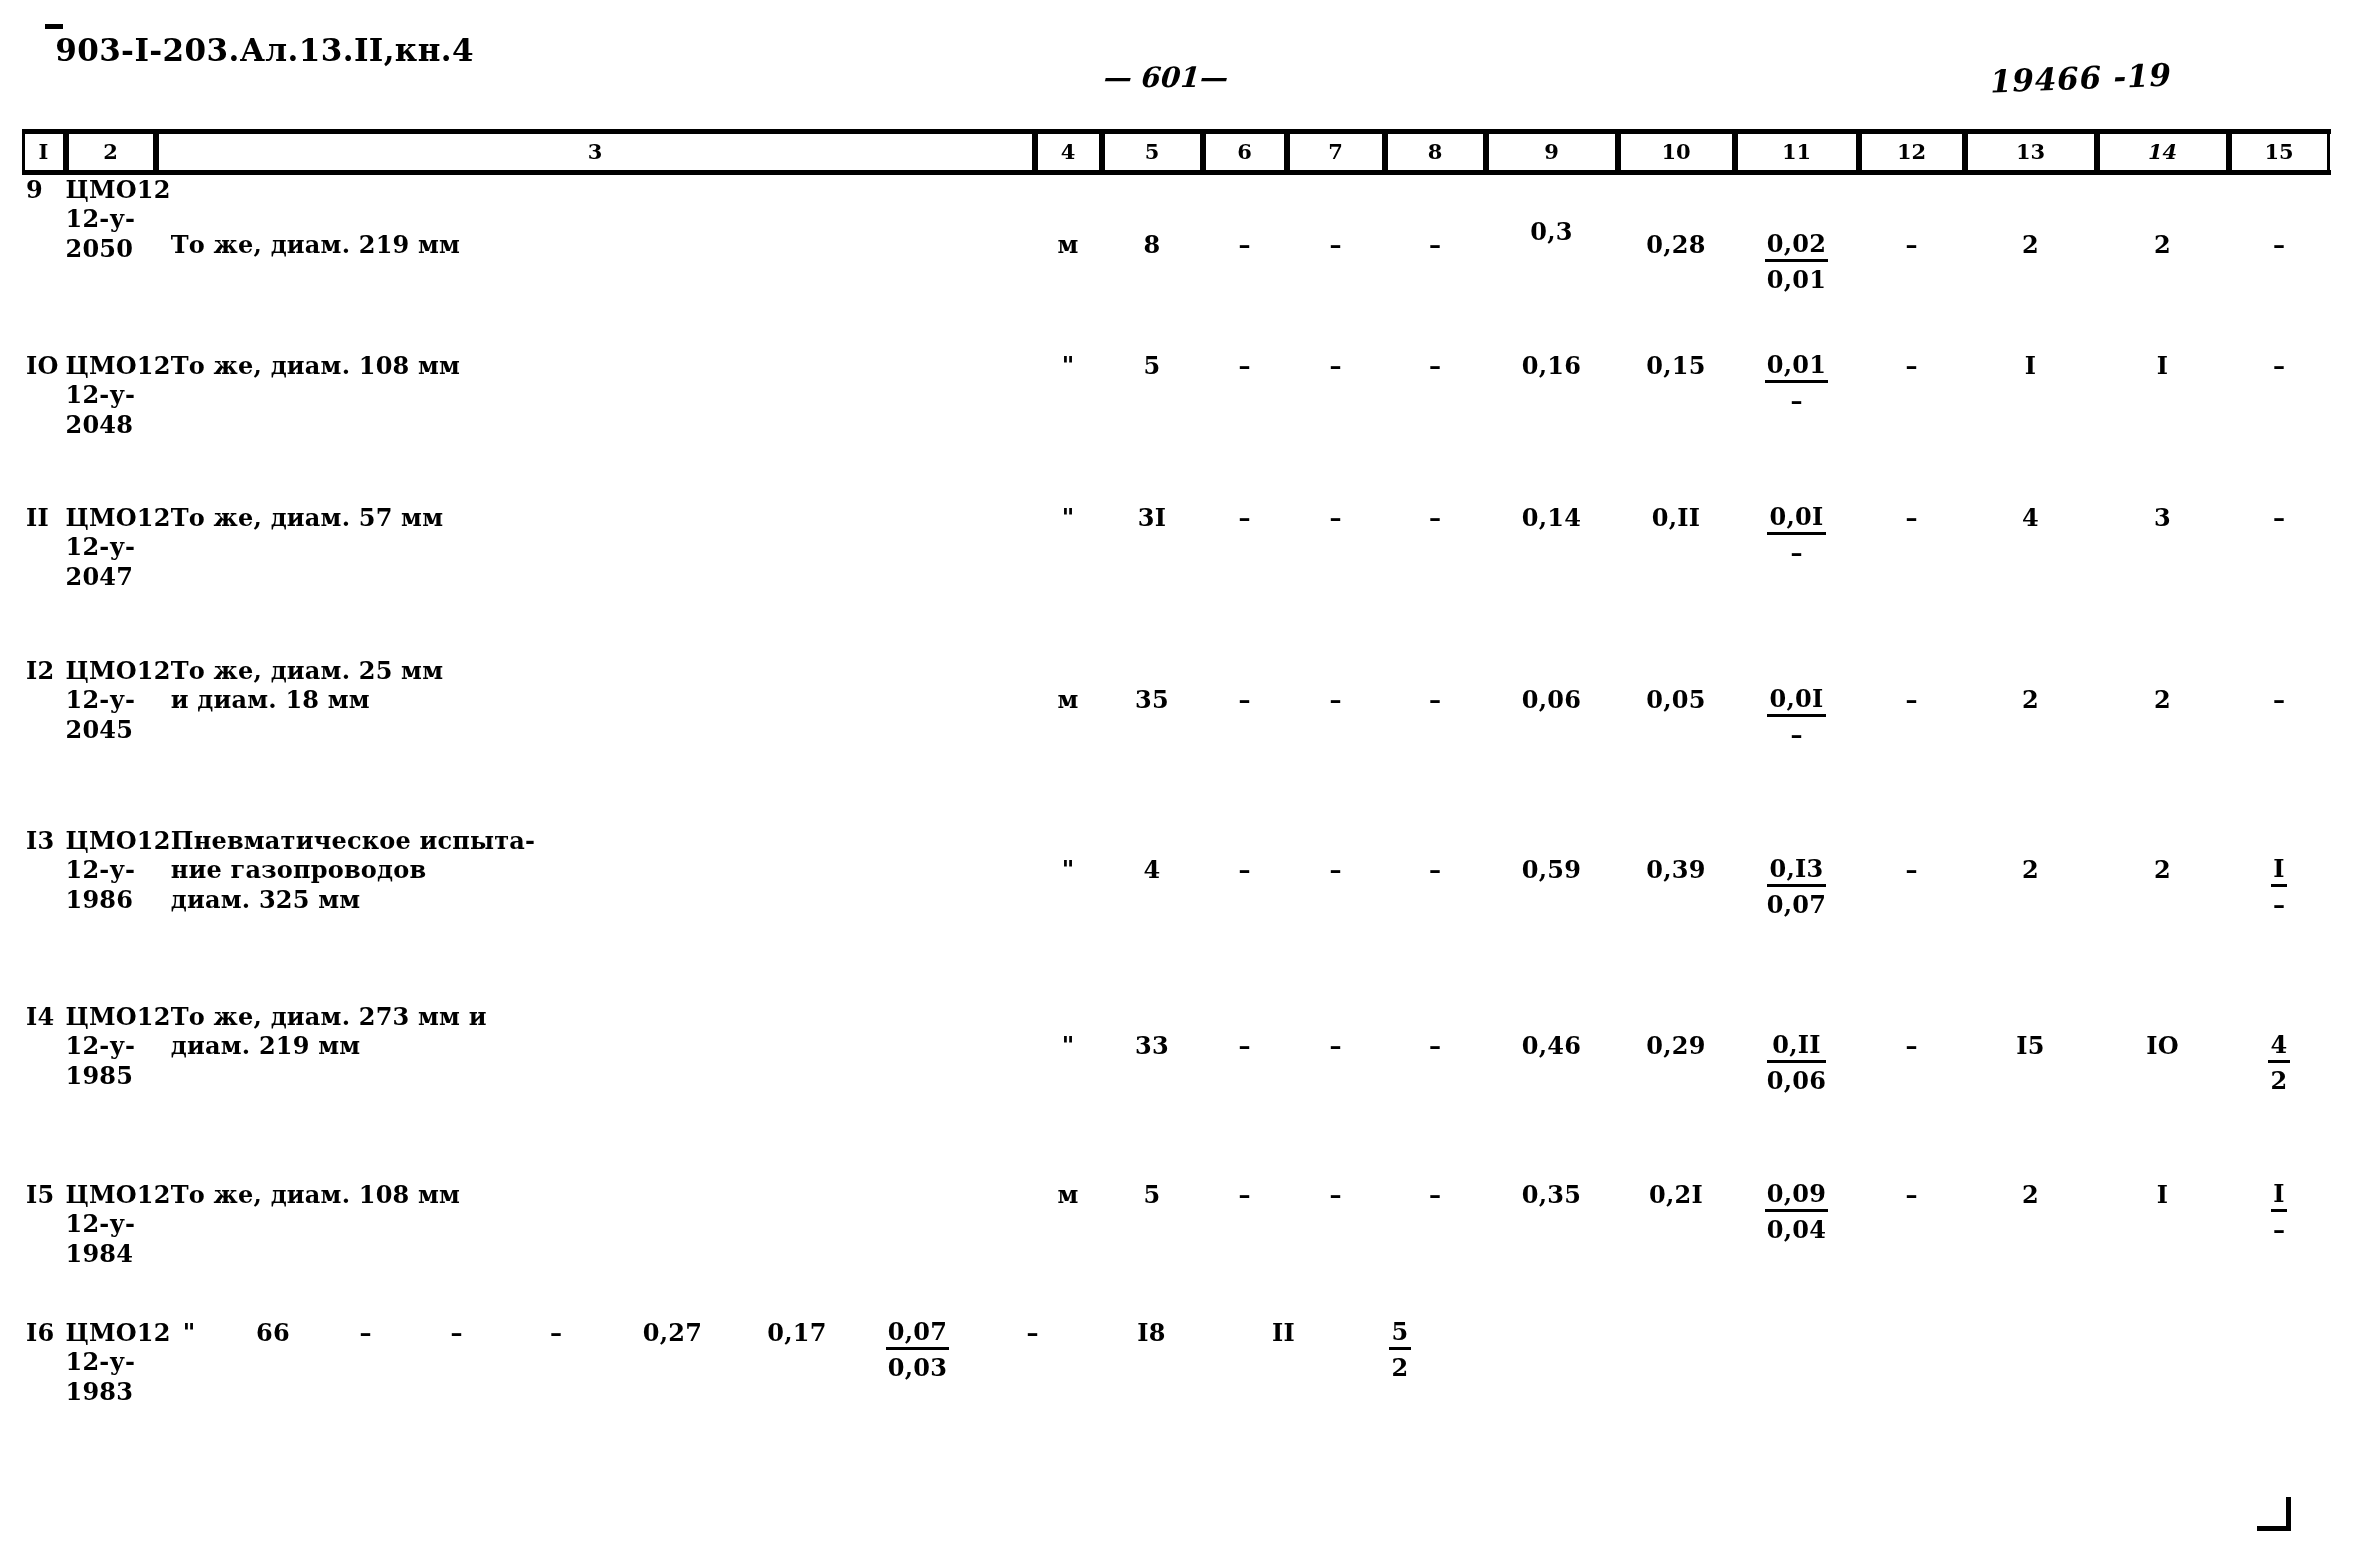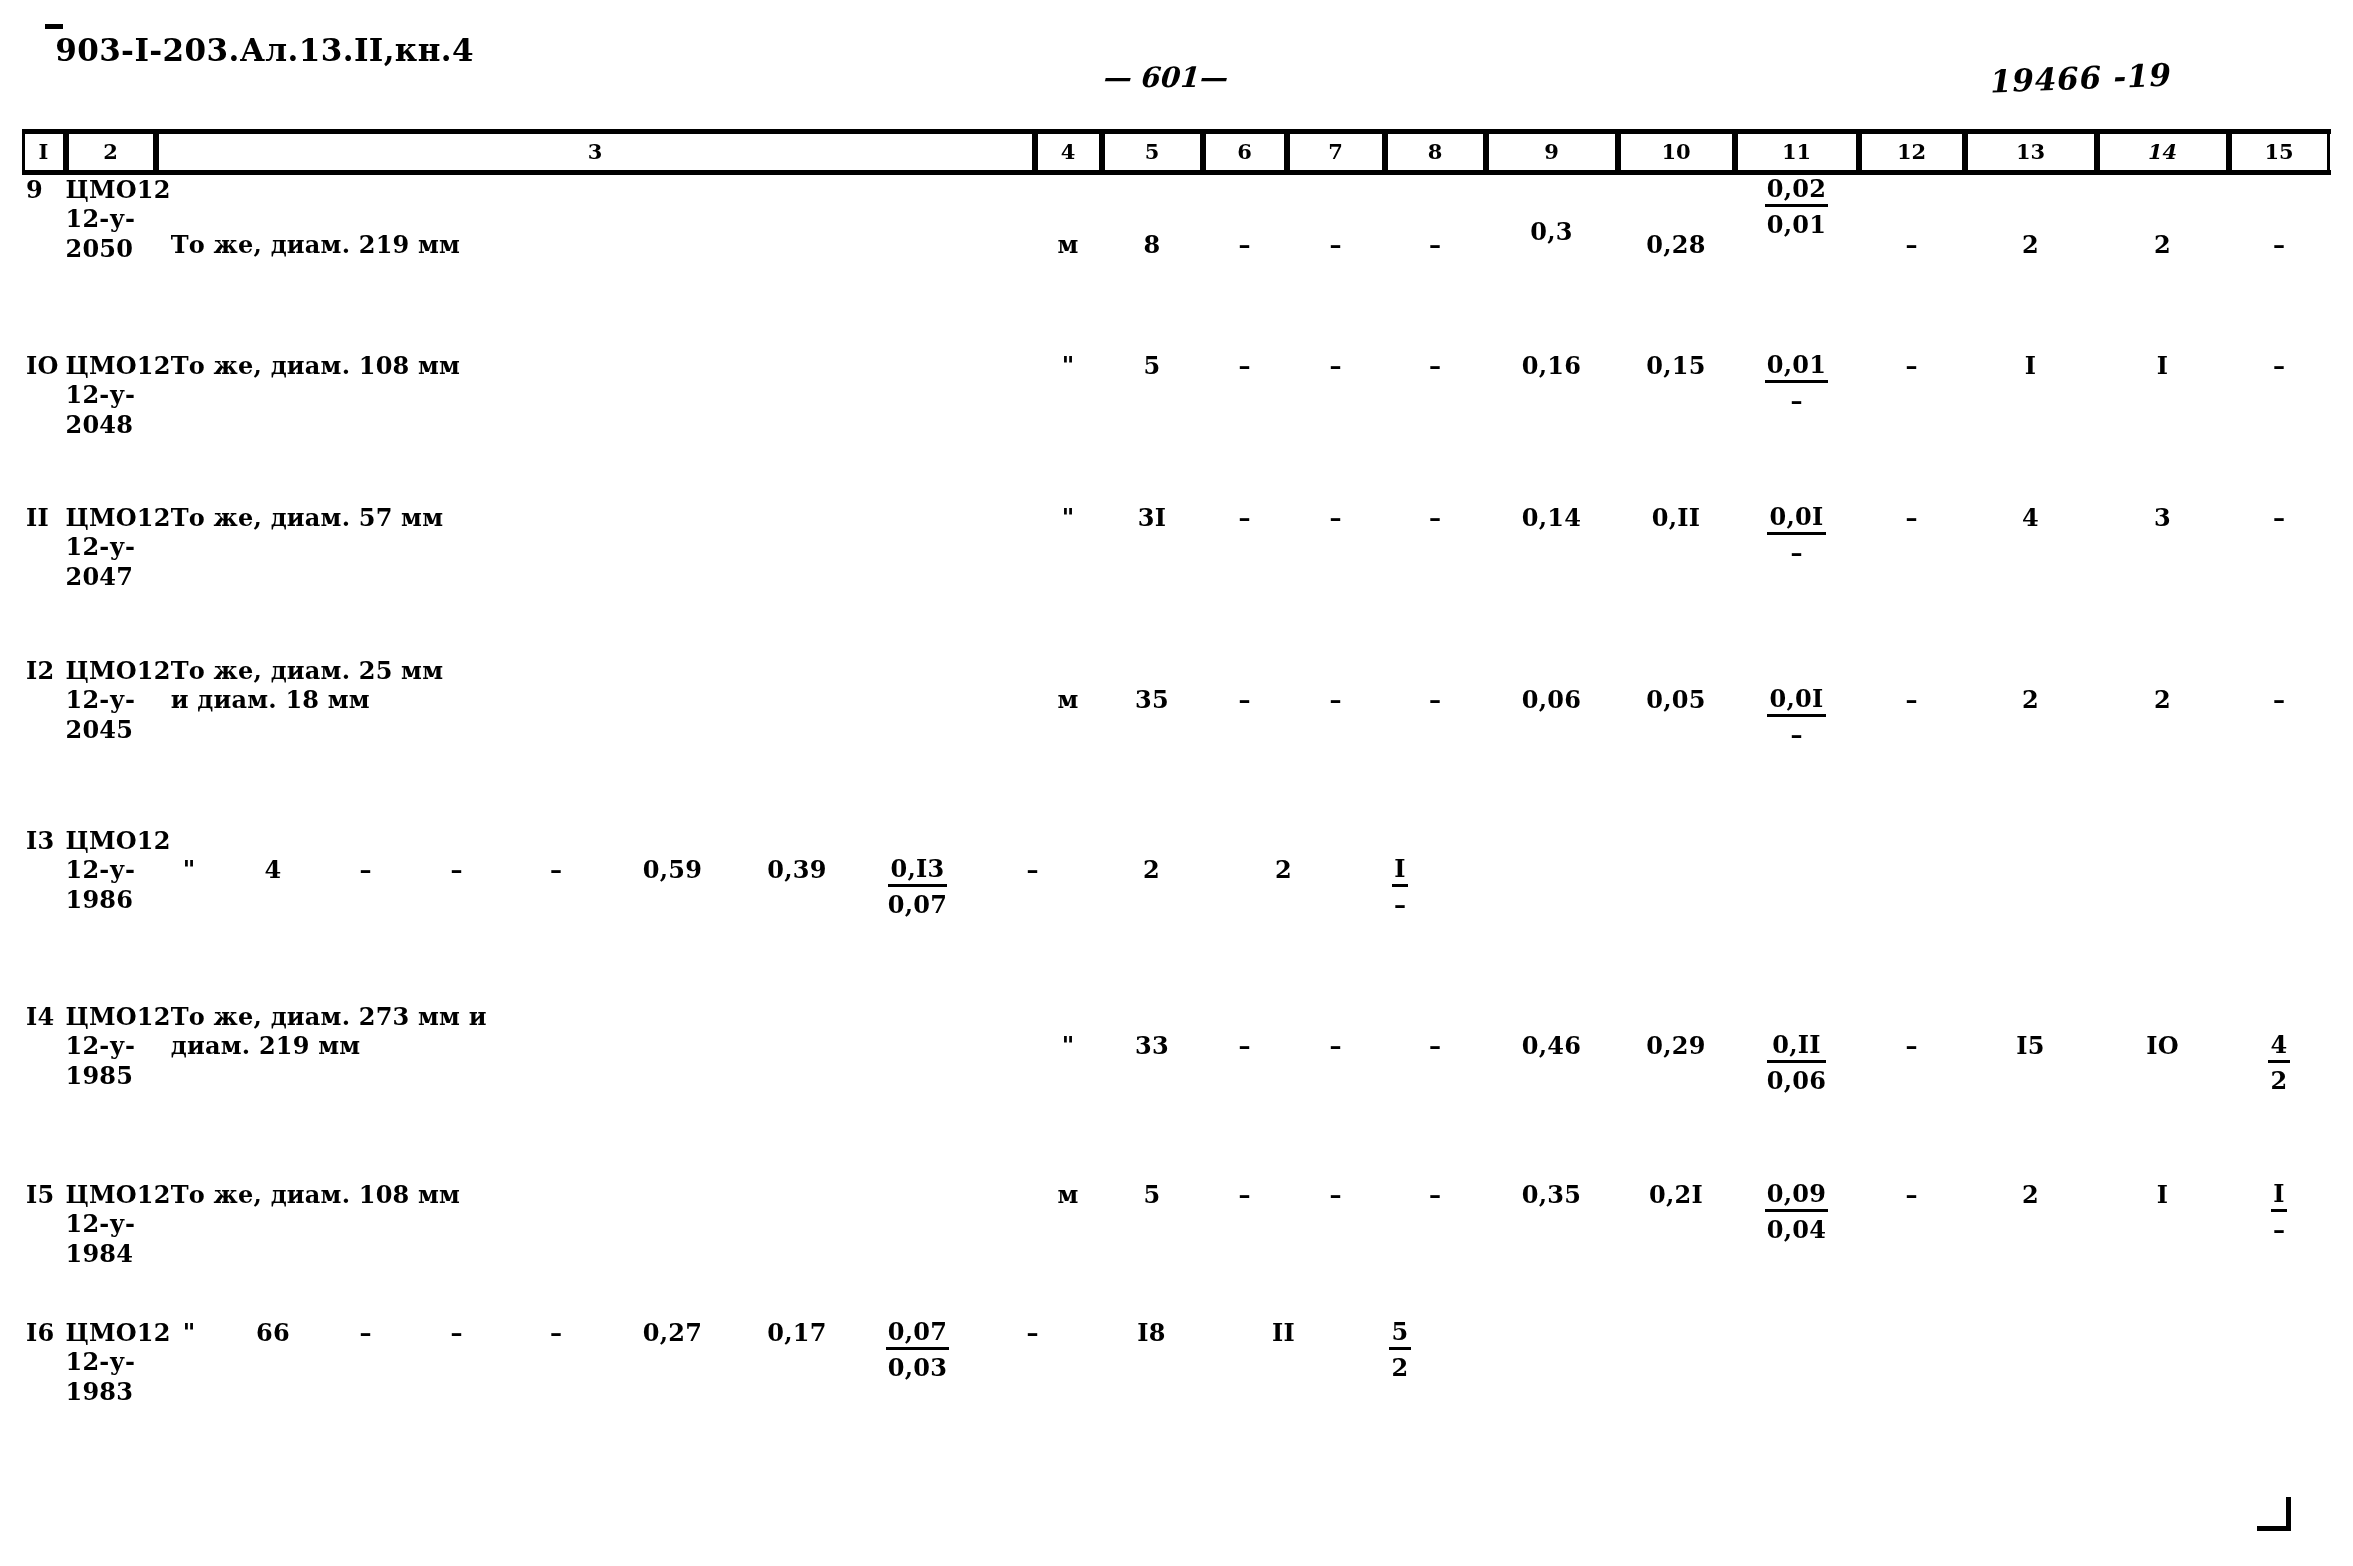--- a/index.html
+++ b/index.html
@@ -180,21 +180,21 @@
 12-у-
 2050</div>
       <div class="cell c-desc" style="width: 879px;;padding-top:55px">То же, диам. 219 мм</div>
       <div class="cell c-unit" style="width: 67px;;padding-top:55px">м</div>
       <div class="cell c-val" style="width: 101px;;padding-top:55px">8</div>
       <div class="cell c-val" style="width: 84px;;padding-top:55px">–</div>
       <div class="cell c-val" style="width: 98px;;padding-top:55px">–</div>
       <div class="cell c-val" style="width: 101px;;padding-top:55px">–</div>
       <div class="cell c-val" style="width: 132px;;padding-top:42px">0,3</div>
       <div class="cell c-val" style="width: 117px;;padding-top:55px">0,28</div>
-      <div class="cell c-val" style="width: 124px; "><span class="frac"><span class="top">0,02</span><span class="bot">0,01</span></span></div>
+      <div class="cell c-val" style="width: 124px; padding-top: 55px;"><span class="frac"><span class="top">0,02</span><span class="bot">0,01</span></span></div>
       <div class="cell c-val" style="width: 106px;;padding-top:55px">–</div>
       <div class="cell c-val" style="width: 132px;;padding-top:55px">2</div>
       <div class="cell c-val" style="width: 132px;;padding-top:55px">2</div>
       <div class="cell c-val" style="width: 101px; padding-top: 55px;"><span>–</span></div>
     </div>
     <div class="row" style="height: 152px;">
       <div class="cell c-num" style="width: 44px;;padding-top:0px">IO</div>
       <div class="cell c-code" style="width: 90px;;padding-top:0px">ЦМО12
 12-у-
 2048</div>
@@ -249,20 +249,23 @@
       <div class="cell c-val" style="width: 106px;;padding-top:29px">–</div>
       <div class="cell c-val" style="width: 132px;;padding-top:29px">2</div>
       <div class="cell c-val" style="width: 132px;;padding-top:29px">2</div>
       <div class="cell c-val" style="width: 101px; padding-top: 29px;"><span>–</span></div>
     </div>
     <div class="row" style="height: 176px;">
       <div class="cell c-num" style="width: 44px;;padding-top:0px">I3</div>
       <div class="cell c-code" style="width: 90px;;padding-top:0px">ЦМО12
 12-у-
 1986</div>
+      <div class="cell c-desc" style="width: 879px;;padding-top:0px">Пневматическое испыта-
+ние газопроводов
+диам. 325 мм</div>
       <div class="cell c-unit" style="width: 67px;;padding-top:29px">"</div>
       <div class="cell c-val" style="width: 101px;;padding-top:29px">4</div>
       <div class="cell c-val" style="width: 84px;;padding-top:29px">–</div>
       <div class="cell c-val" style="width: 98px;;padding-top:29px">–</div>
       <div class="cell c-val" style="width: 101px;;padding-top:29px">–</div>
       <div class="cell c-val" style="width: 132px;;padding-top:29px">0,59</div>
       <div class="cell c-val" style="width: 117px;;padding-top:29px">0,39</div>
       <div class="cell c-val" style="width: 124px; padding-top: 29px;"><span class="frac"><span class="top">0,I3</span><span class="bot">0,07</span></span></div>
       <div class="cell c-val" style="width: 106px;;padding-top:29px">–</div>
       <div class="cell c-val" style="width: 132px;;padding-top:29px">2</div>

